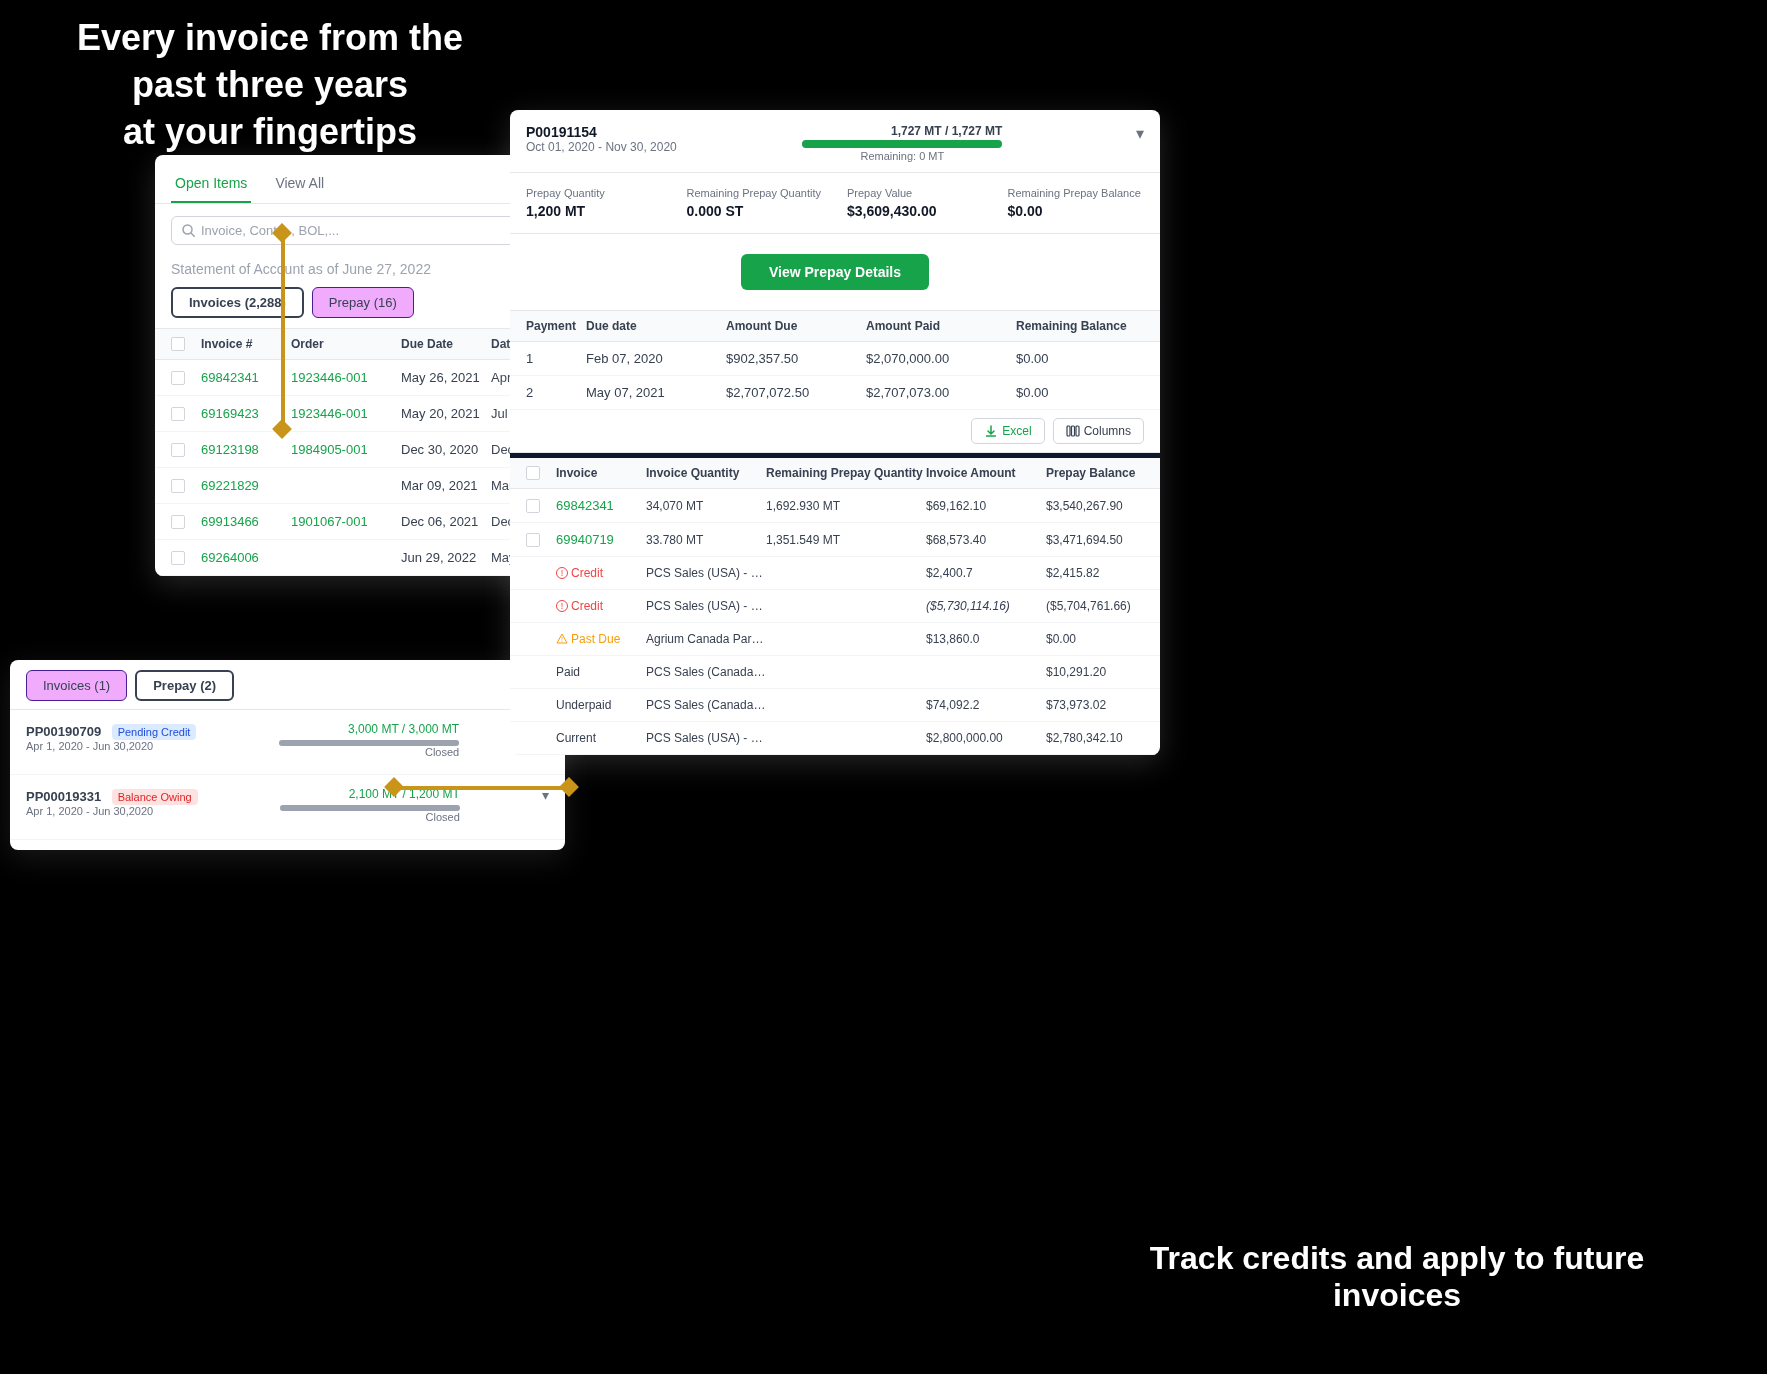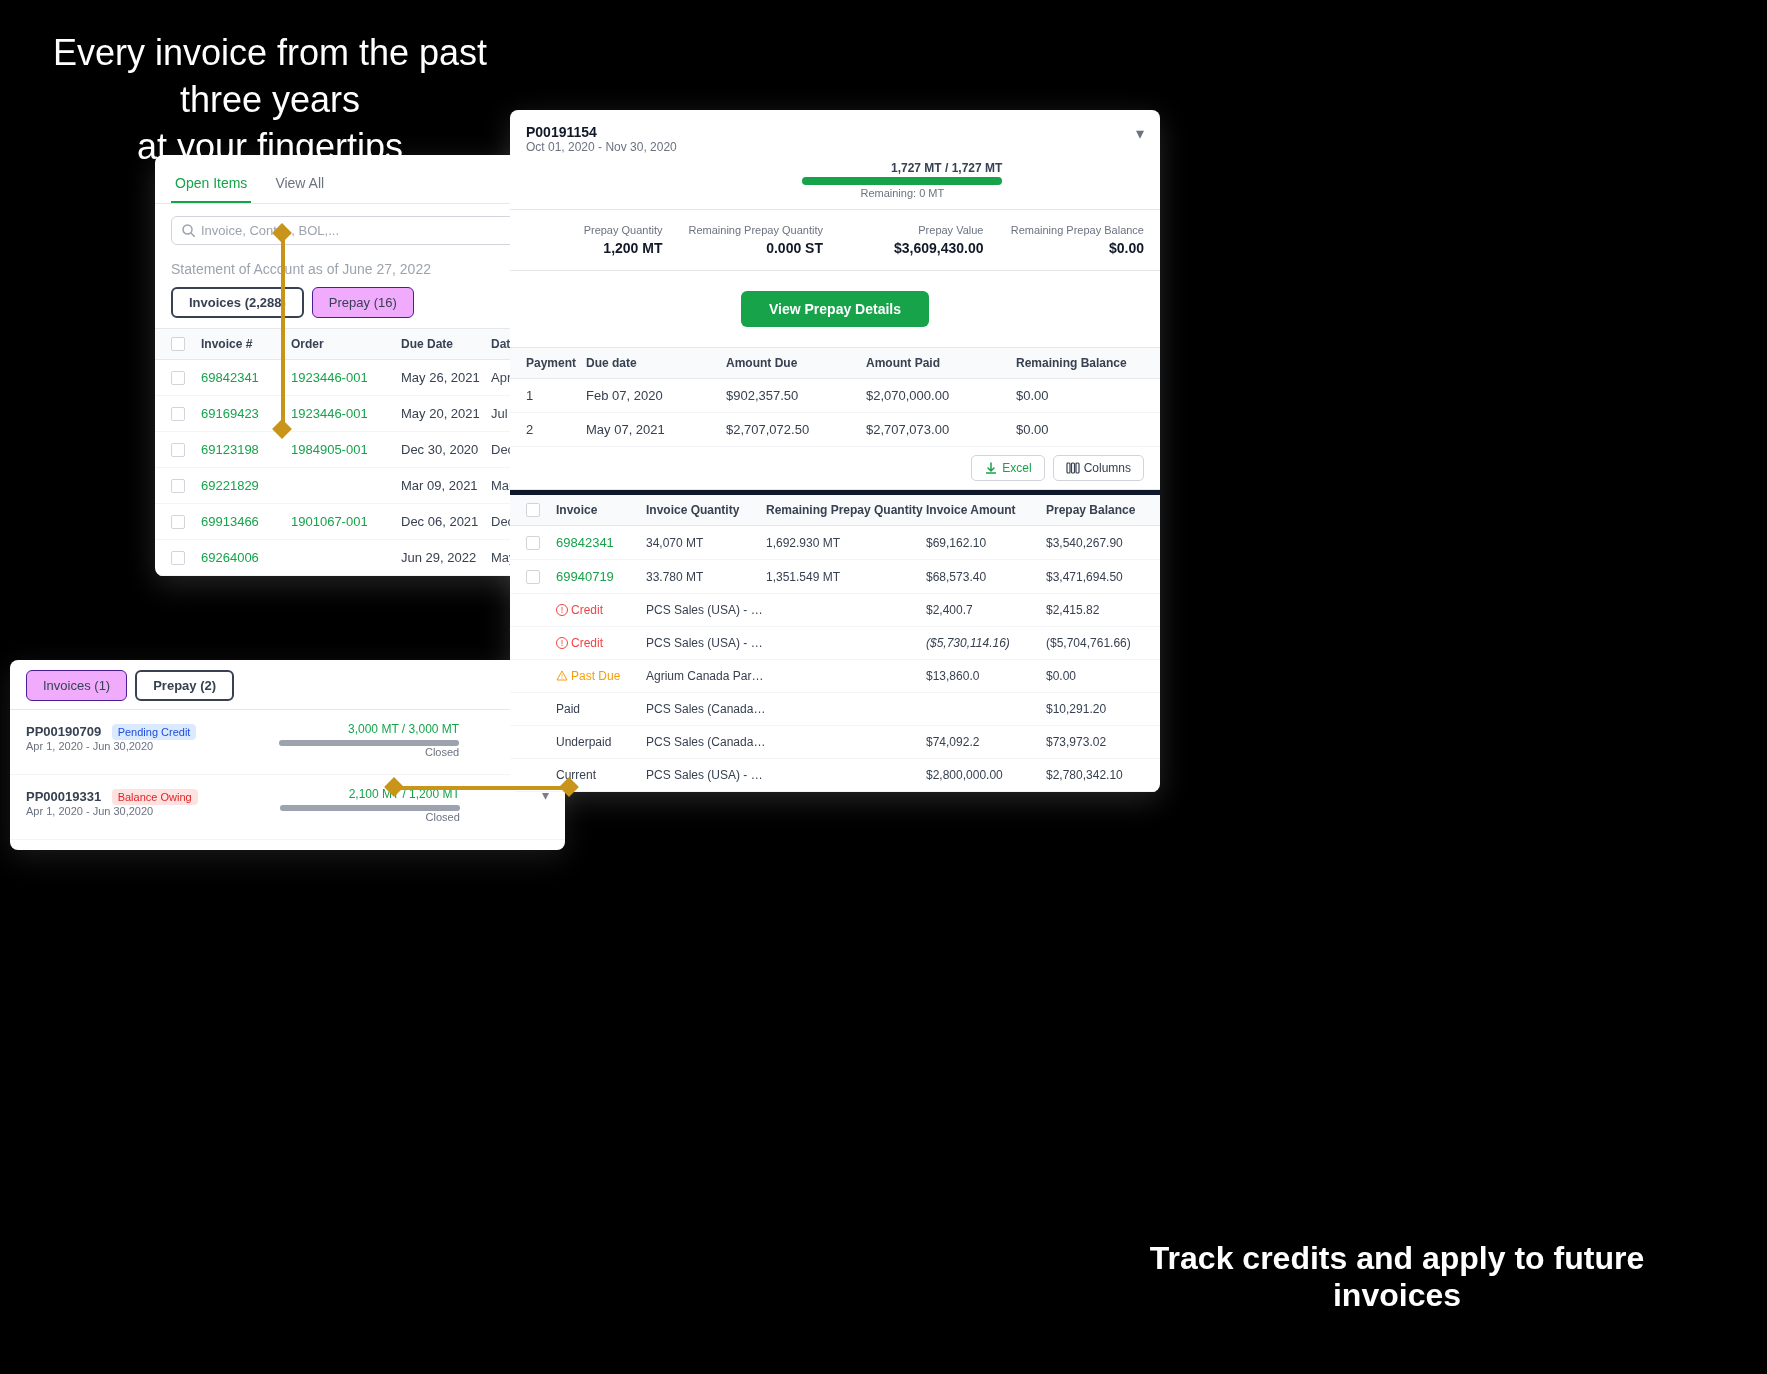--- a/index.html
+++ b/index.html
@@ -7,25 +7,25 @@
       background: #000;
       font-family: -apple-system, BlinkMacSystemFont, 'Segoe UI', sans-serif;
       width: 1767px;
       min-height: 1374px;
       position: relative;
       overflow: hidden;
     }
 
     .hero-text {
       position: absolute;
-      top: 30px;
+      top: 15px;
       left: 40px;
       color: #fff;
       font-size: 36px;
-      font-weight: 400;
+      font-weight: 700;
       line-height: 1.3;
       text-align: center;
       width: 460px;
     }
 
     .bottom-text {
       position: absolute;
       bottom: 60px;
       right: 120px;
       color: #fff;
@@ -269,21 +269,20 @@
       color: #6b7280;
     }
     .detail-progress-area {
       text-align: right;
     }
     .detail-qty-label {
       font-size: 12px;
       font-weight: 600;
       color: #374151;
       margin-bottom: 2px;
-      margin-top: 37px;
     }
     .detail-progress-bar {
       width: 200px;
       height: 8px;
       background: #e5e7eb;
       border-radius: 4px;
       margin-left: auto;
     }
     .detail-progress-fill {
       height: 100%;
@@ -297,21 +296,20 @@
       text-align: center;
       margin-top: 2px;
     }
 
     .prepay-summary {
       display: grid;
       grid-template-columns: 1fr 1fr 1fr 1fr;
       padding: 14px 16px;
       border-bottom: 1px solid #e5e7eb;
       gap: 24px;
-      text-align: right;
     }
     .summary-item {}
     .summary-label {
       font-size: 11px;
       color: #6b7280;
       margin-bottom: 4px;
     }
     .summary-value {
       font-size: 14px;
       font-weight: 600;

